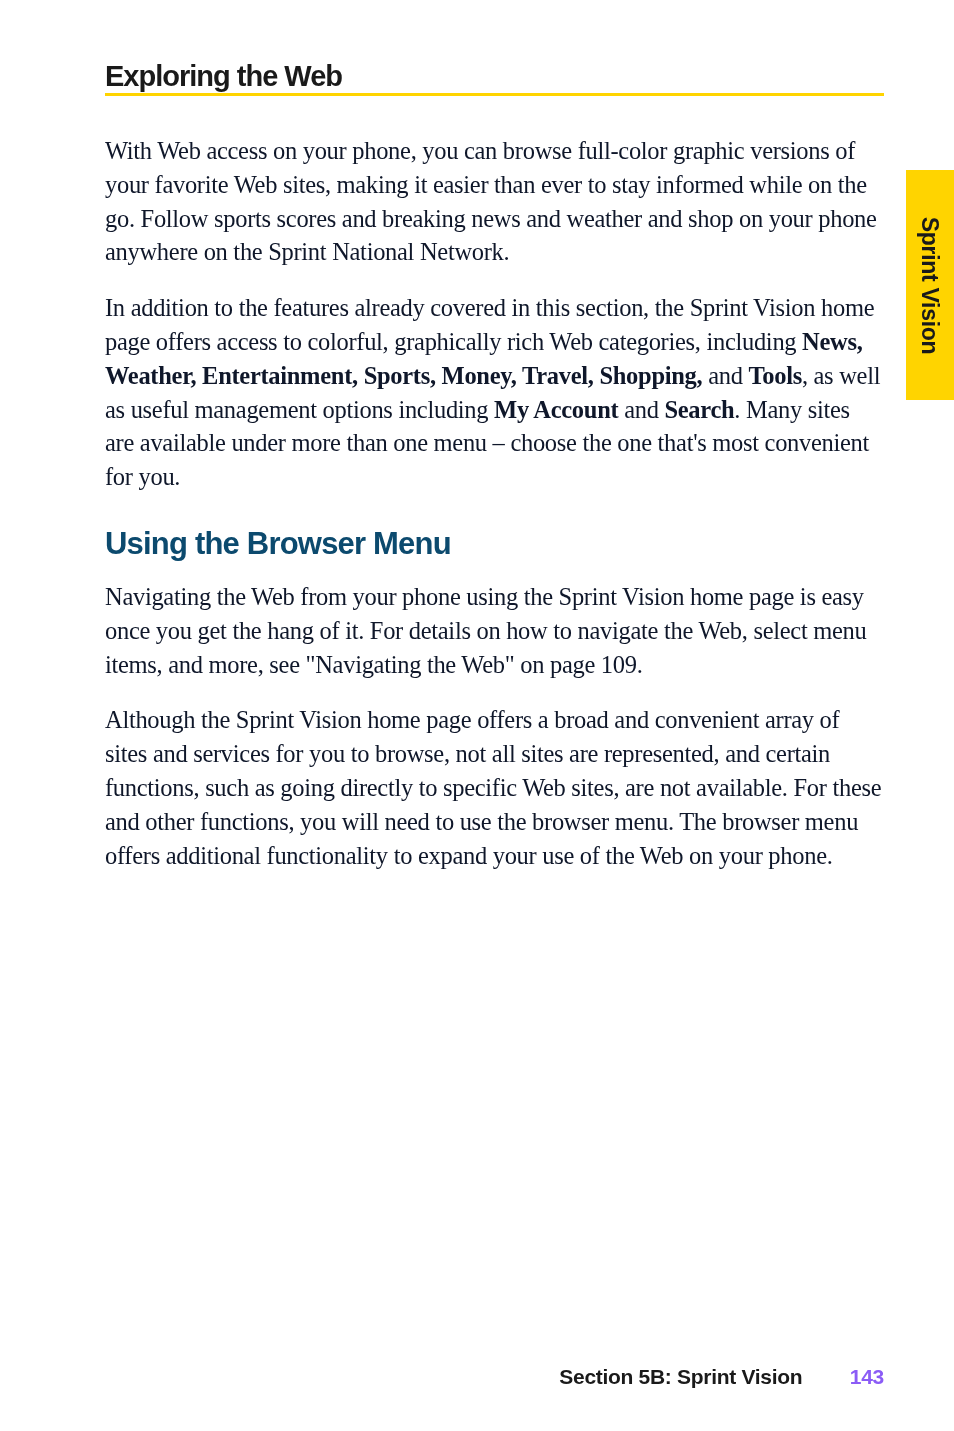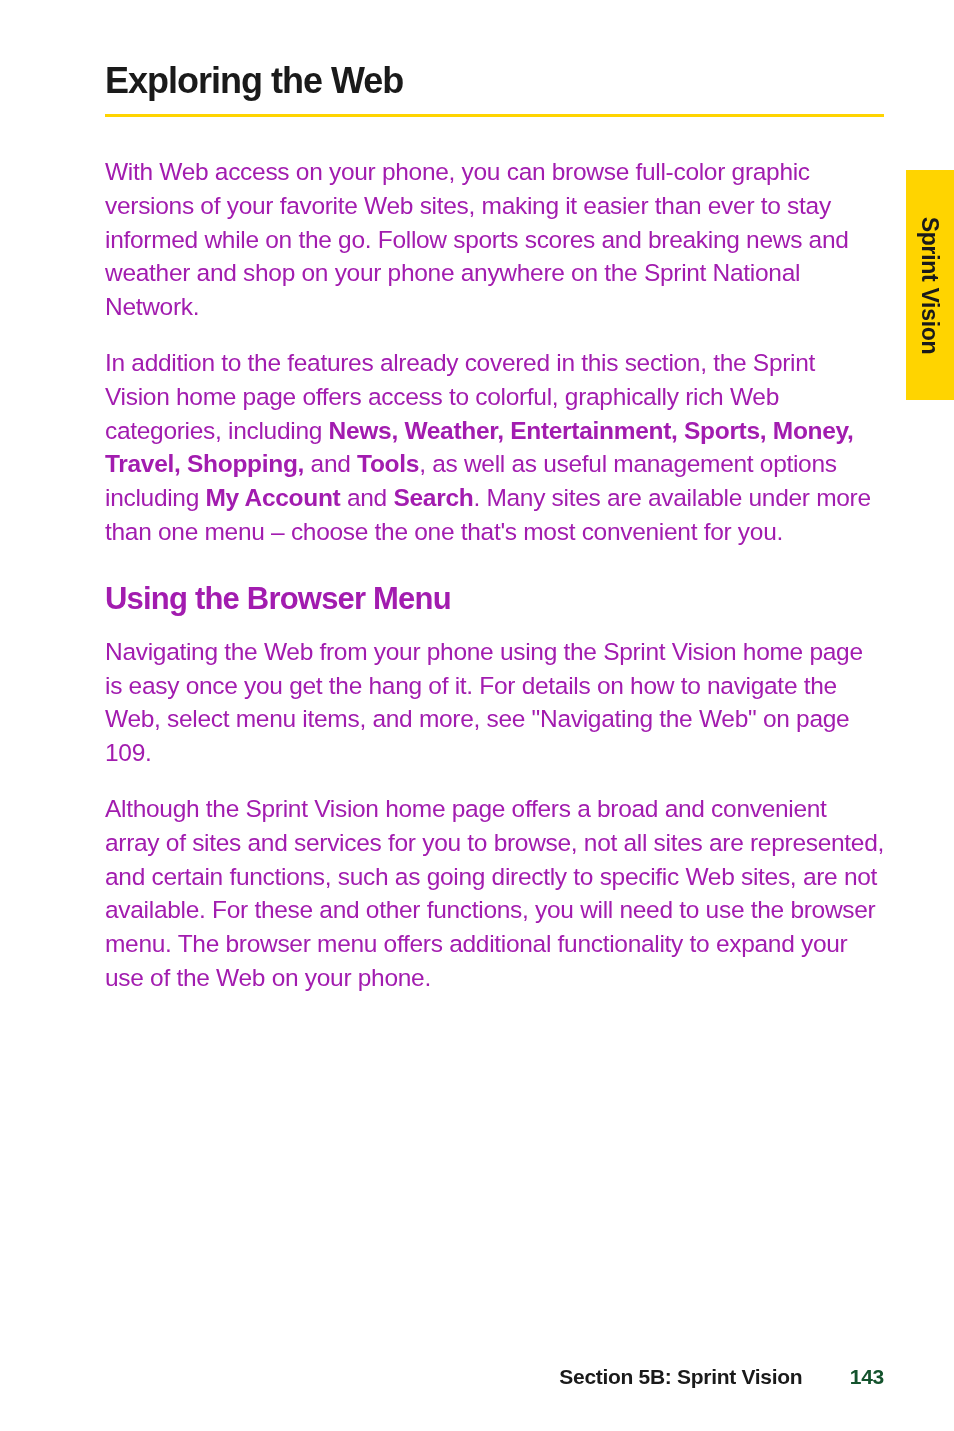--- a/index.html
+++ b/index.html
@@ -32,59 +32,59 @@
   .side-tab-text {
     transform: rotate(90deg);
     white-space: nowrap;
     font-weight: 700;
     font-size: 23px;
     color: #1a1a1a;
     letter-spacing: -0.3px;
   }
   h1.title {
     font-family: -apple-system, BlinkMacSystemFont, 'Segoe UI', Arial, sans-serif;
-    font-size: 36px;
+    font-size: 29px;
     font-weight: 800;
     letter-spacing: -1px;
     color: #1a1a1a;
-    padding-bottom: 12px;
+    padding-bottom: 0;
     border-bottom: 3px solid #ffd400;
     margin-bottom: 38px;
   }
   .para {
-    font-family: Liberation Sans, sans-serif;
+    font-family: Liberation Serif, serif;
     font-size: 24.5px;
     line-height: 1.38;
-    color: #a21caf;
+    color: #0f172a;
     margin-bottom: 22px;
     letter-spacing: -0.3px;
     margin-top: 12px;
   }
   h2.subhead {
     font-family: -apple-system, BlinkMacSystemFont, 'Segoe UI', Arial, sans-serif;
     font-size: 31px;
     font-weight: 800;
     letter-spacing: -0.8px;
     margin-top: 32px;
     margin-bottom: 18px;
-    color: #a21caf;
+    color: #0c4a6e;
   }
   .footer {
     position: absolute;
     bottom: 42px;
     right: 70px;
     font-family: -apple-system, BlinkMacSystemFont, 'Segoe UI', Arial, sans-serif;
     font-size: 21px;
     font-weight: 700;
     color: #1a1a1a;
     letter-spacing: -0.3px;
   }
   .footer .pagenum {
     margin-left: 42px;
-    color: #14532d;
+    color: #8b5cf6;
     font-weight: 800;
   }
   b { font-weight: 800; }
 </style>
 </head>
 <body>
 
 <div class="page">
 
   <div class="side-tab">

